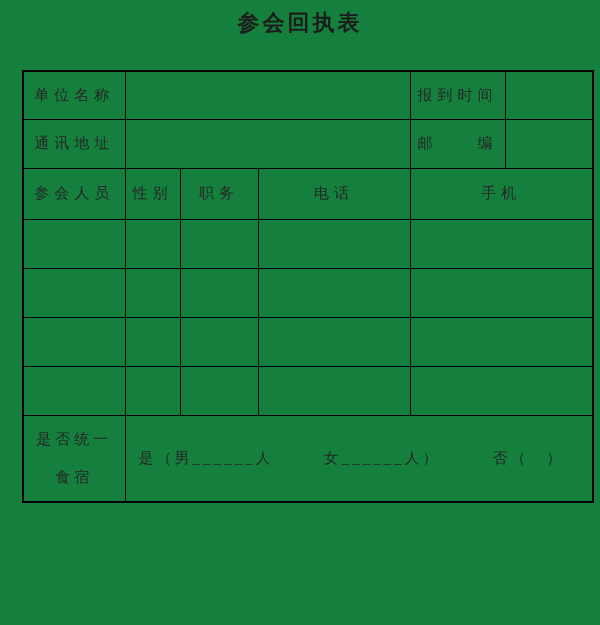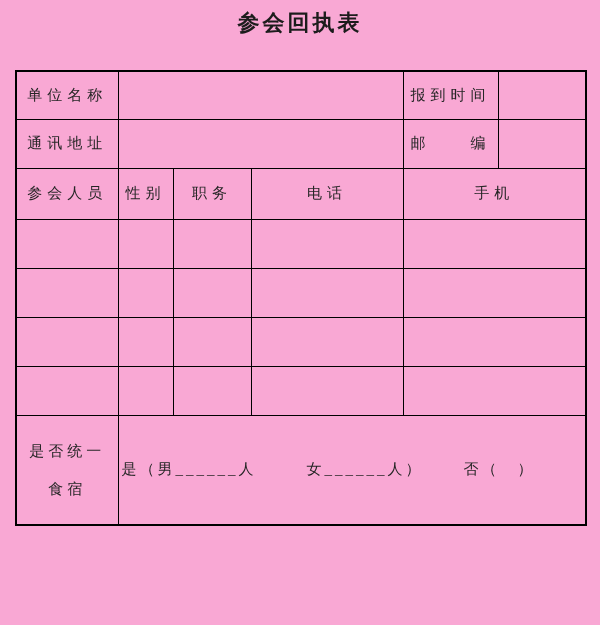--- a/index.html
+++ b/index.html
@@ -3,67 +3,67 @@
 <meta charset="utf-8">
 <style>
   * { margin: 0; padding: 0; box-sizing: border-box; }
   html, body {
     width: 600px; height: 625px;
     background: #ffffff;
     font-family: "Liberation Serif", "DejaVu Serif", serif;
     color: #262626;
     overflow: hidden;
   }
-  .page { position: relative; width: 600px; height: 625px; background: #f9a8d4; }
+  .page { position: relative; width: 600px; height: 625px; background: #15803d; }
   .title {
     position: absolute;
     top: 8px; left: 0; width: 600px;
     text-align: center;
     font-size: 22px;
     font-weight: bold;
     letter-spacing: 3px;
     color: #1c1c1c;
   }
   table.form {
     position: absolute;
-    left: 15px; top: 70px;
+    left: 22px; top: 70px;
     width: 570px;
     border-collapse: collapse;
     table-layout: fixed;
     border: 2px solid #000;
   }
   td {
     border: 1.5px solid #000;
     vertical-align: middle;
     text-align: center;
     font-size: 15px;
     letter-spacing: 5px;
     color: #262626;
     overflow: hidden;
   }
   tr.r1 td { height: 48px; }
   tr.r2 td { height: 49px; }
   tr.r3 td { height: 50px; }
   tr.r4 td { height: 49px; }
   tr.r5 td { height: 51px; margin-top: 9px; }
   tr.rblank td { height: 49px; }
-  tr.r10 td { height: 110px; }
+  tr.r10 td { height: 87px; }
   td.acc-label { line-height: 2.55; letter-spacing: 4px; }
   td.acc-content {
     text-align: left;
     letter-spacing: 3px;
-    padding-left: 3px;
+    padding-left: 13px;
   }
   .acc-row-flex {
     display: flex;
     flex-direction: row;
     align-items: center;
   }
   .seg1 { margin-right: 50px; }
-  .seg2 { margin-right: 40px; }
+  .seg2 { margin-right: 52px; }
 </style>
 </head>
 <body>
 
 <div class="page">
   <div class="title">参会回执表</div>
 
   <table class="form">
     <colgroup>
       <col style="width:102px">

